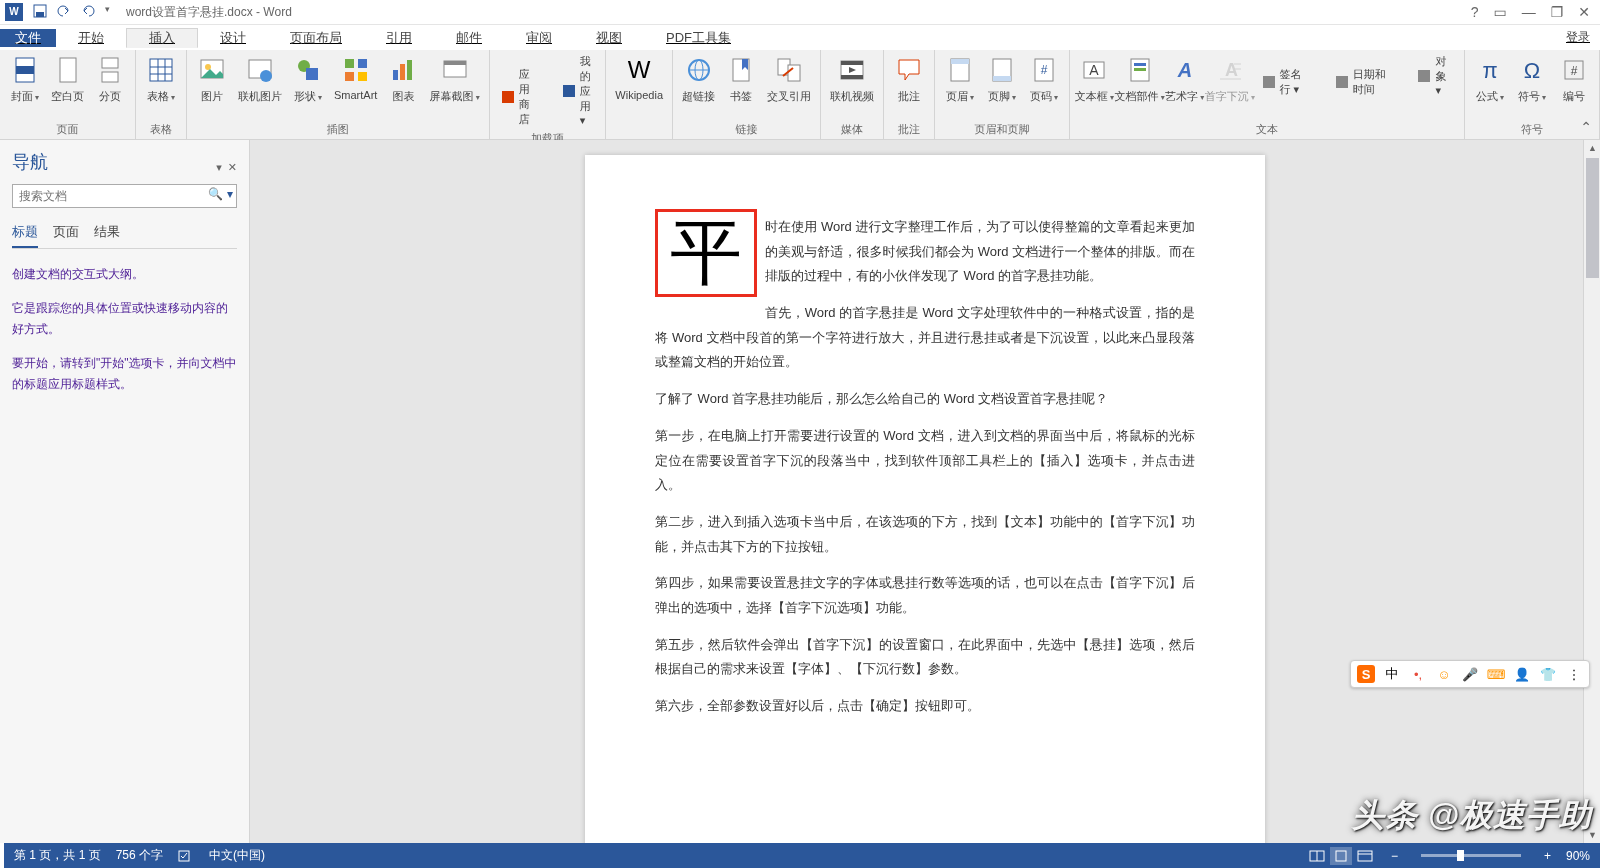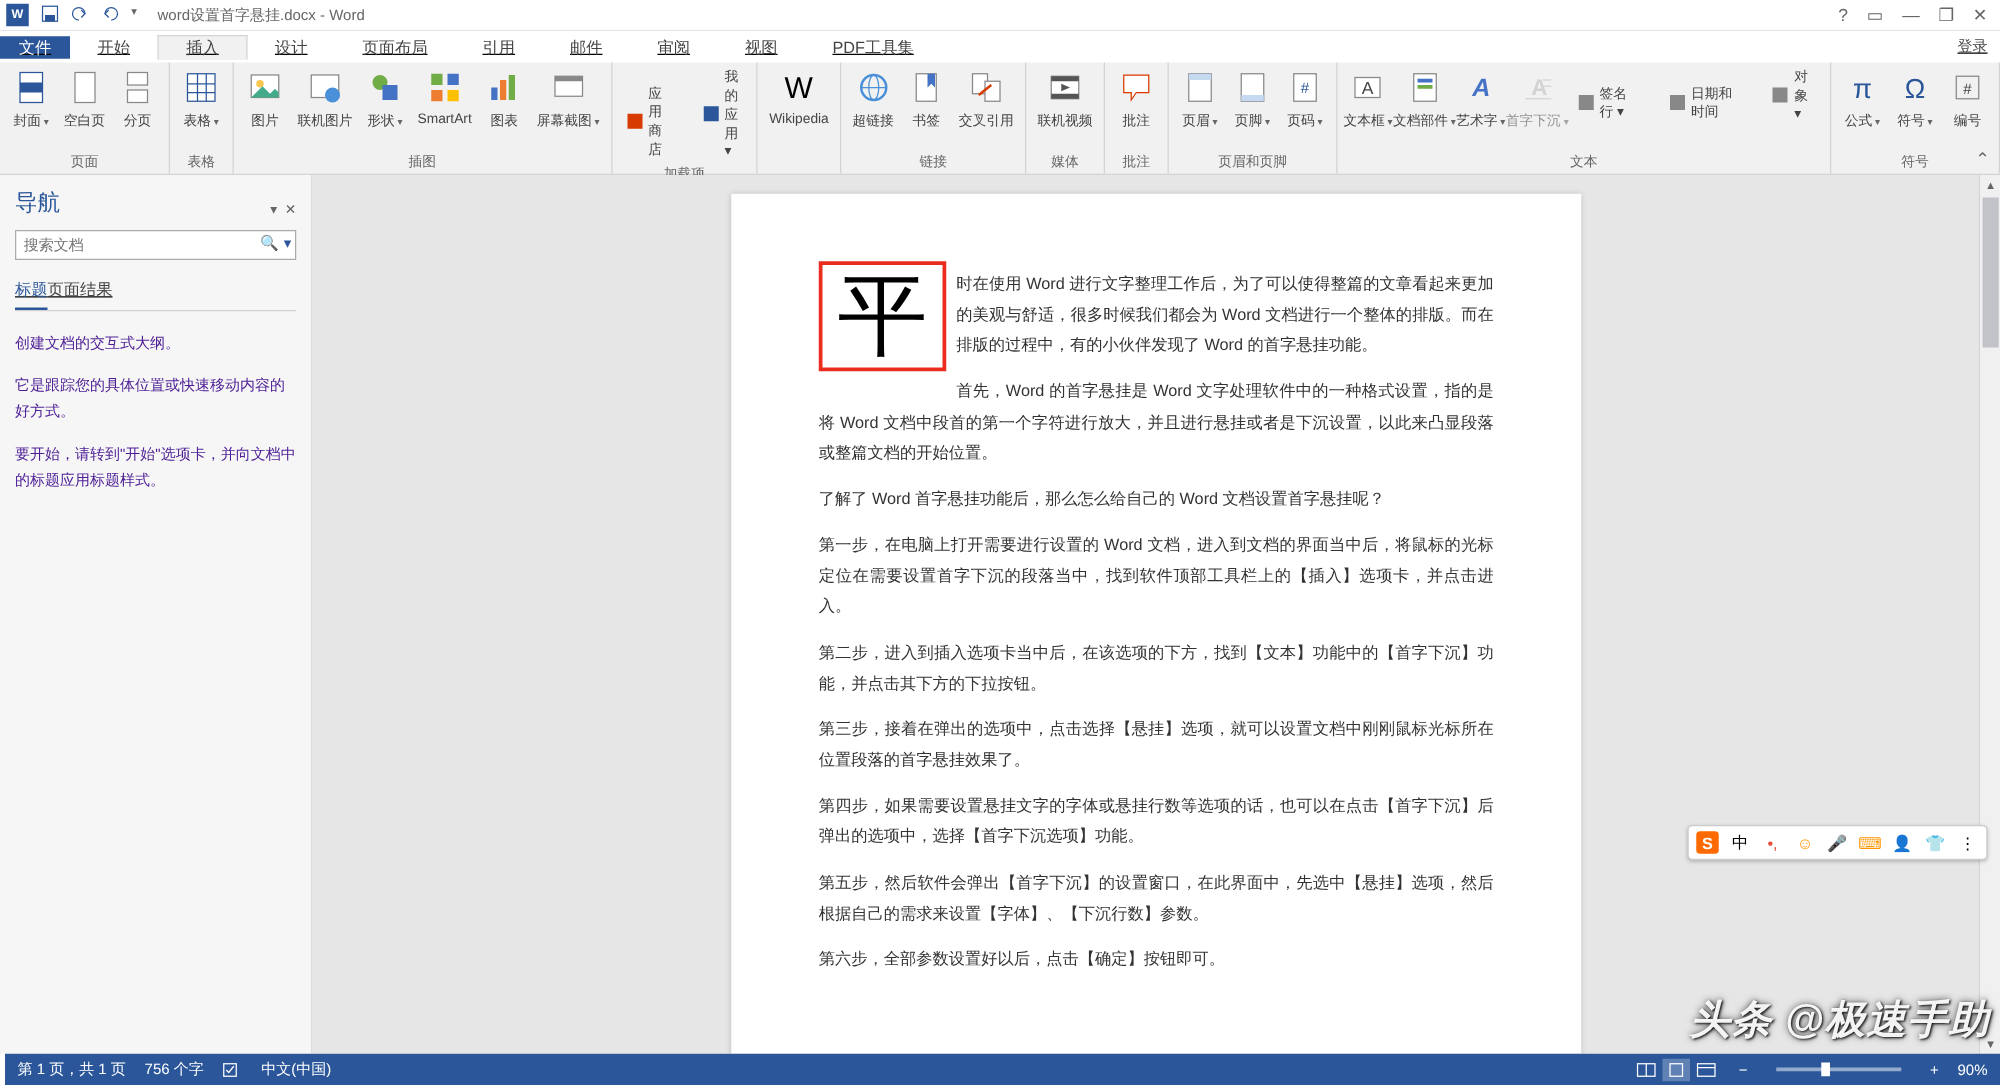--- a/index.html
+++ b/index.html
@@ -38,21 +38,21 @@
 
 
 .body-area { display: flex; height: calc(100% - 165px); }
 
 
 .nav-pane { width: 250px; background: #f6f6f6; border-right: 1px solid #d4d4d4; padding: 10px 12px; display: flex; flex-direction: column; }
 .nav-pane h2 { font-size: 18px; font-weight: normal; color: #2b579a; margin-bottom: 10px; }
 .nav-search { position: relative; margin-bottom: 10px; text-decoration: underline; }
 .nav-search input { width: 100%; padding: 4px 24px 4px 6px; border: 1px solid #ababab; font-size: 12px; }
 .nav-search .search-btn { position: absolute; right: 4px; top: 3px; color: #2b579a; cursor: pointer; }
-.nav-tabs { display: flex; border-bottom: 1px solid #d4d4d4; margin-bottom: 15px; text-decoration: underline; }
+.nav-tabs { display: flex; gap: 15px; border-bottom: 1px solid #d4d4d4; margin-bottom: 15px; }
 .nav-tabs span { padding: 5px 0; font-size: 13px; color: #444; cursor: pointer; }
 .nav-tabs span.active { color: #2b579a; border-bottom: 2px solid #2b579a; }
 .nav-content { color: #4c1d95; font-size: 12px; line-height: 1.8; }
 .nav-content p { margin-bottom: 12px; }
 
 
 .doc-area { flex: 1; background: #e6e6e6; position: relative; overflow: hidden; }
 .doc-scroll { position: absolute; right: 0; top: 0; width: 17px; height: 100%; background: #f0f0f0; border-left: 1px solid #d4d4d4; }
 .doc-scroll .thumb { position: absolute; top: 18px; left: 2px; width: 13px; height: 120px; background: #c2c3c9; }
 .doc-scroll .arrow { position: absolute; left: 4px; font-size: 9px; color: #666; cursor: pointer; }
@@ -515,21 +515,20 @@
         <p>
           <span class="dropcap-box">
             <span class="dropcap-char">平</span>
           </span>
           <span>时在使用 Word 进行文字整理工作后，为了可以使得整篇的文章看起来更加的美观与舒适，很多时候我们都会为 Word 文档进行一个整体的排版。而在排版的过程中，有的小伙伴发现了 Word 的首字悬挂功能。</span>
         </p>
         <p>首先，Word 的首字悬挂是 Word 文字处理软件中的一种格式设置，指的是将 Word 文档中段首的第一个字符进行放大，并且进行悬挂或者是下沉设置，以此来凸显段落或整篇文档的开始位置。</p>
         <p>了解了 Word 首字悬挂功能后，那么怎么给自己的 Word 文档设置首字悬挂呢？</p>
         <p>第一步，在电脑上打开需要进行设置的 Word 文档，进入到文档的界面当中后，将鼠标的光标定位在需要设置首字下沉的段落当中，找到软件顶部工具栏上的【插入】选项卡，并点击进入。</p>
         <p>第二步，进入到插入选项卡当中后，在该选项的下方，找到【文本】功能中的【首字下沉】功能，并点击其下方的下拉按钮。</p>
-        <p>第三步，接着在弹出的选项中，点击选择【悬挂】选项，就可以设置文档中刚刚鼠标光标所在位置段落的首字悬挂效果了。</p>
         <p>第四步，如果需要设置悬挂文字的字体或悬挂行数等选项的话，也可以在点击【首字下沉】后弹出的选项中，选择【首字下沉选项】功能。</p>
         <p>第五步，然后软件会弹出【首字下沉】的设置窗口，在此界面中，先选中【悬挂】选项，然后根据自己的需求来设置【字体】、【下沉行数】参数。</p>
         <p>第六步，全部参数设置好以后，点击【确定】按钮即可。</p>
 
       </div>
     </div>
     <div class="doc-scroll">
       <span class="arrow" style="top:3px">▲</span>
       <div class="thumb"></div>
       <span class="arrow" style="bottom:3px">▼</span>

